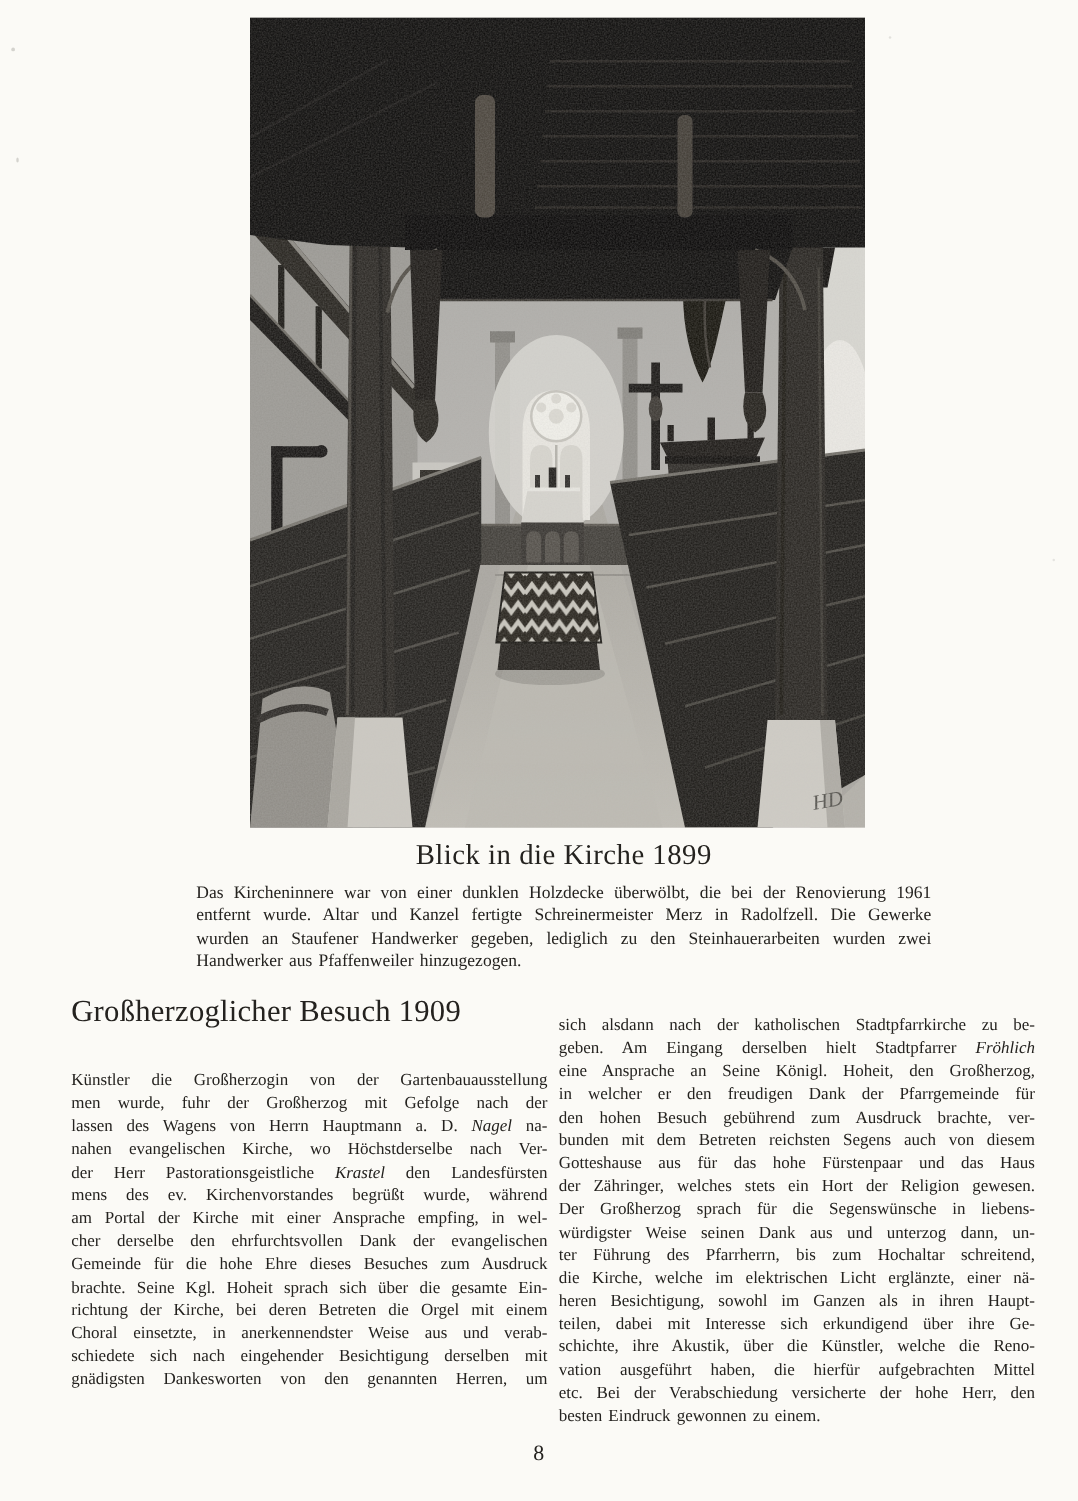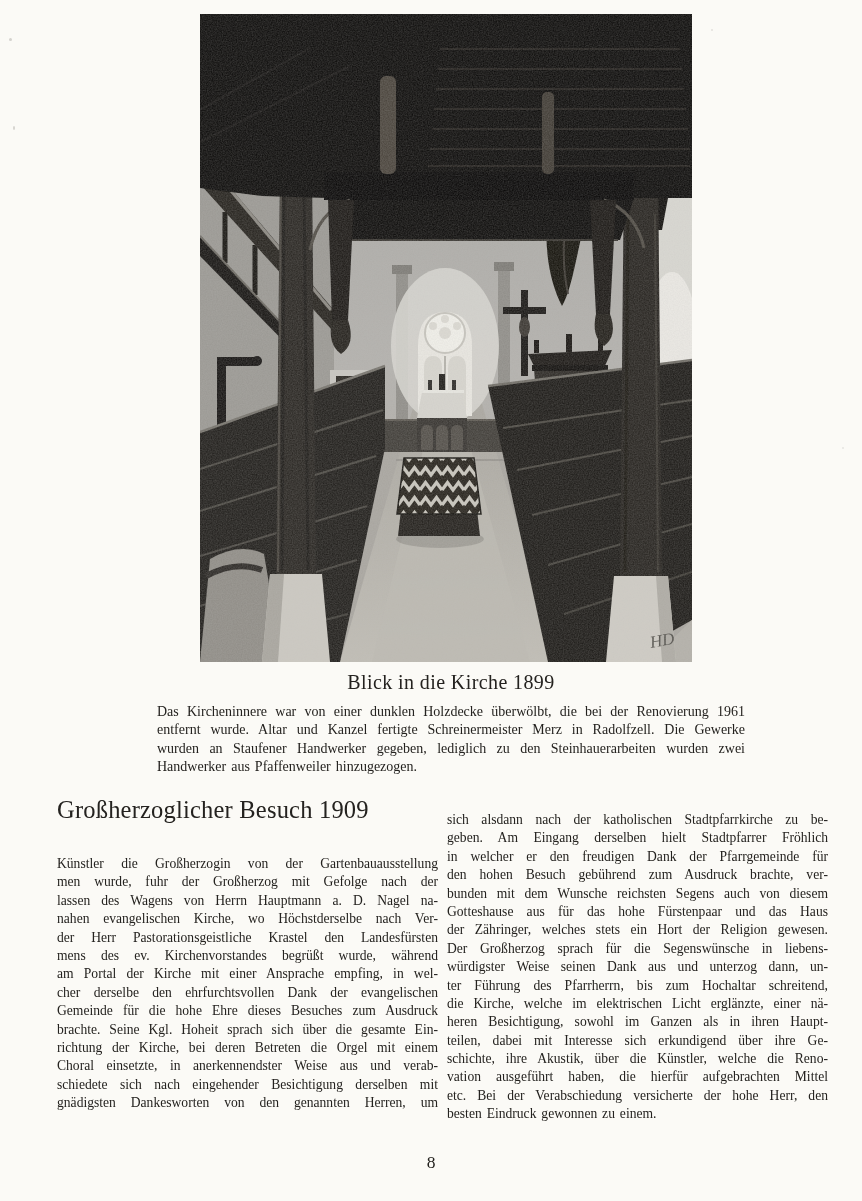--- a/index.html
+++ b/index.html
@@ -5,29 +5,29 @@
   html,body{margin:0;padding:0}
   body{
     width:862px;height:1201px;position:relative;overflow:hidden;
     background:var(--paper,#fbfaf6);
     color:var(--ink,#24221f);
     font-family:"Liberation Serif",serif;
   }
   .photo{position:absolute;left:200px;top:14px;width:492px;height:648px;margin:0}
   .photo svg{display:block;width:100%;height:100%}
   .caption{position:absolute;left:157px;top:671px;width:588px}
-  .cap-title{text-align:center;font-size:20px;letter-spacing:.4px;margin-bottom:9px}
+  .cap-title{text-align:center;font-size:23px;letter-spacing:.4px;margin-bottom:9px}
   .cap-body{font-size:14px;line-height:18.2px;word-spacing:1.5px}
   .heading{position:absolute;left:57px;top:796px;margin:0;font-weight:400;font-size:24.5px;letter-spacing:.2px;white-space:nowrap}
   .col{position:absolute;width:381px;font-size:13.6px;line-height:18.4px;word-spacing:1.5px}
   .col-left{left:57px;top:855px}
   .col-right{left:447px;top:811px}
   .tline{text-align:justify;text-align-last:justify;height:18.4px;overflow:visible;white-space:normal}
   .tline.no-just{text-align-last:left}
-  .it{}
+  .it{font-style:italic}
   .pageno{position:absolute;left:0;top:1152px;width:862px;text-align:center;font-size:17.5px}
   .speck{position:absolute;border-radius:50%;background:#b4b2ad;opacity:.55}
   .s1{left:9px;top:38px;width:3px;height:3px}
   .s2{left:13px;top:126px;width:2px;height:4px}
   .s3{left:711px;top:29px;width:2px;height:2px;opacity:.35}
   .s4{left:842px;top:447px;width:2px;height:2px;opacity:.3}
 </style>
 </head>
 <body>
 
@@ -251,23 +251,24 @@
     <div class="tline"><span>Gemeinde für die hohe Ehre dieses Besuches zum Ausdruck</span></div>
     <div class="tline"><span>brachte. Seine Kgl. Hoheit sprach sich über die gesamte Ein-</span></div>
     <div class="tline"><span>richtung der Kirche, bei deren Betreten die Orgel mit einem</span></div>
     <div class="tline"><span>Choral einsetzte, in anerkennendster Weise aus und verab-</span></div>
     <div class="tline"><span>schiedete sich nach eingehender Besichtigung derselben mit</span></div>
     <div class="tline"><span>gnädigsten Dankesworten von den genannten Herren, um</span></div>
   </div>
 <div class="col col-right">
     <div class="tline"><span>sich alsdann nach der katholischen Stadtpfarrkirche zu be-</span></div>
     <div class="tline"><span>geben. Am Eingang derselben hielt Stadtpfarrer </span><span class="it">Fröhlich</span></div>
+    <div class="tline"><span>eine Ansprache an Seine Königl. Hoheit, den Großherzog,</span></div>
     <div class="tline"><span>in welcher er den freudigen Dank der Pfarrgemeinde für</span></div>
     <div class="tline"><span>den hohen Besuch gebührend zum Ausdruck brachte, ver-</span></div>
-    <div class="tline"><span>bunden mit dem Wunsche reichsten Segens auch von diesem</span></div>
+    <div class="tline"><span>bunden mit dem Betreten reichsten Segens auch von diesem</span></div>
     <div class="tline"><span>Gotteshause aus für das hohe Fürstenpaar und das Haus</span></div>
     <div class="tline"><span>der Zähringer, welches stets ein Hort der Religion gewesen.</span></div>
     <div class="tline"><span>Der Großherzog sprach für die Segenswünsche in liebens-</span></div>
     <div class="tline"><span>würdigster Weise seinen Dank aus und unterzog dann, un-</span></div>
     <div class="tline"><span>ter Führung des Pfarrherrn, bis zum Hochaltar schreitend,</span></div>
     <div class="tline"><span>die Kirche, welche im elektrischen Licht erglänzte, einer nä-</span></div>
     <div class="tline"><span>heren Besichtigung, sowohl im Ganzen als in ihren Haupt-</span></div>
     <div class="tline"><span>teilen, dabei mit Interesse sich erkundigend über ihre Ge-</span></div>
     <div class="tline"><span>schichte, ihre Akustik, über die Künstler, welche die Reno-</span></div>
     <div class="tline"><span>vation ausgeführt haben, die hierfür aufgebrachten Mittel</span></div>

